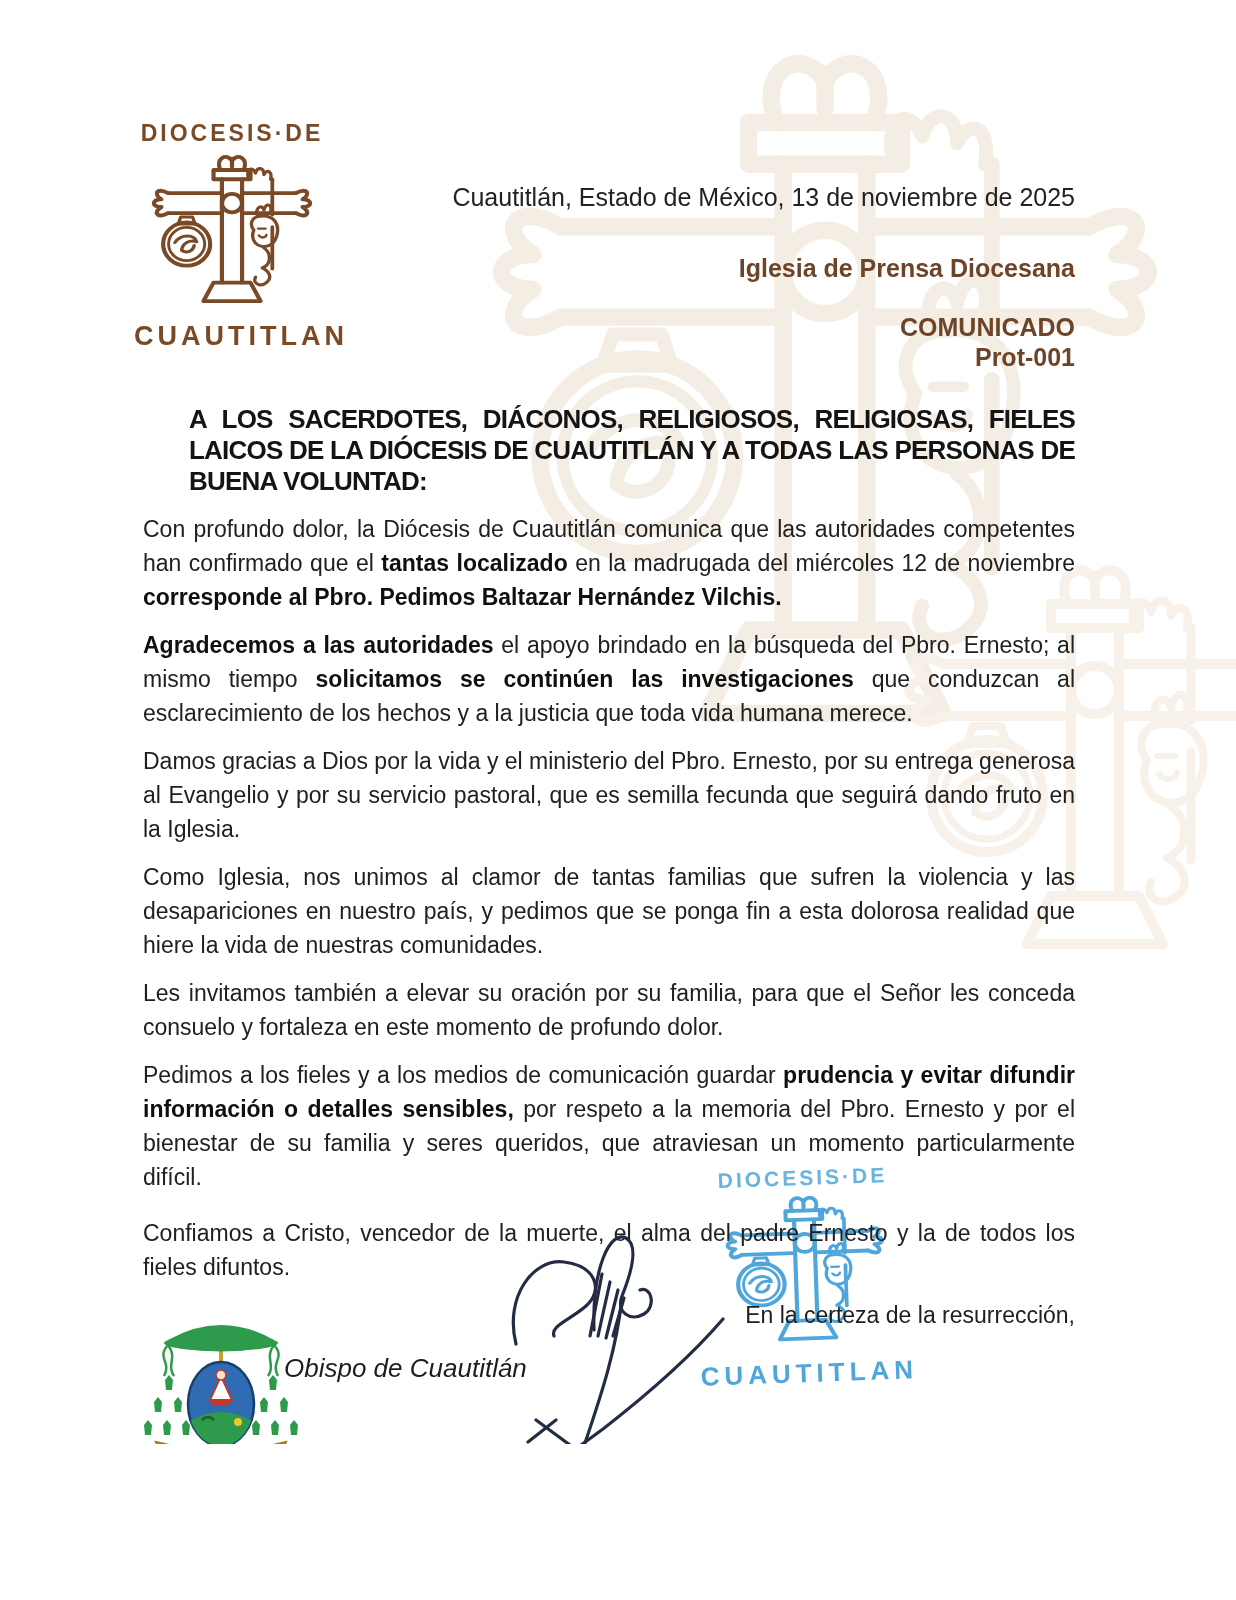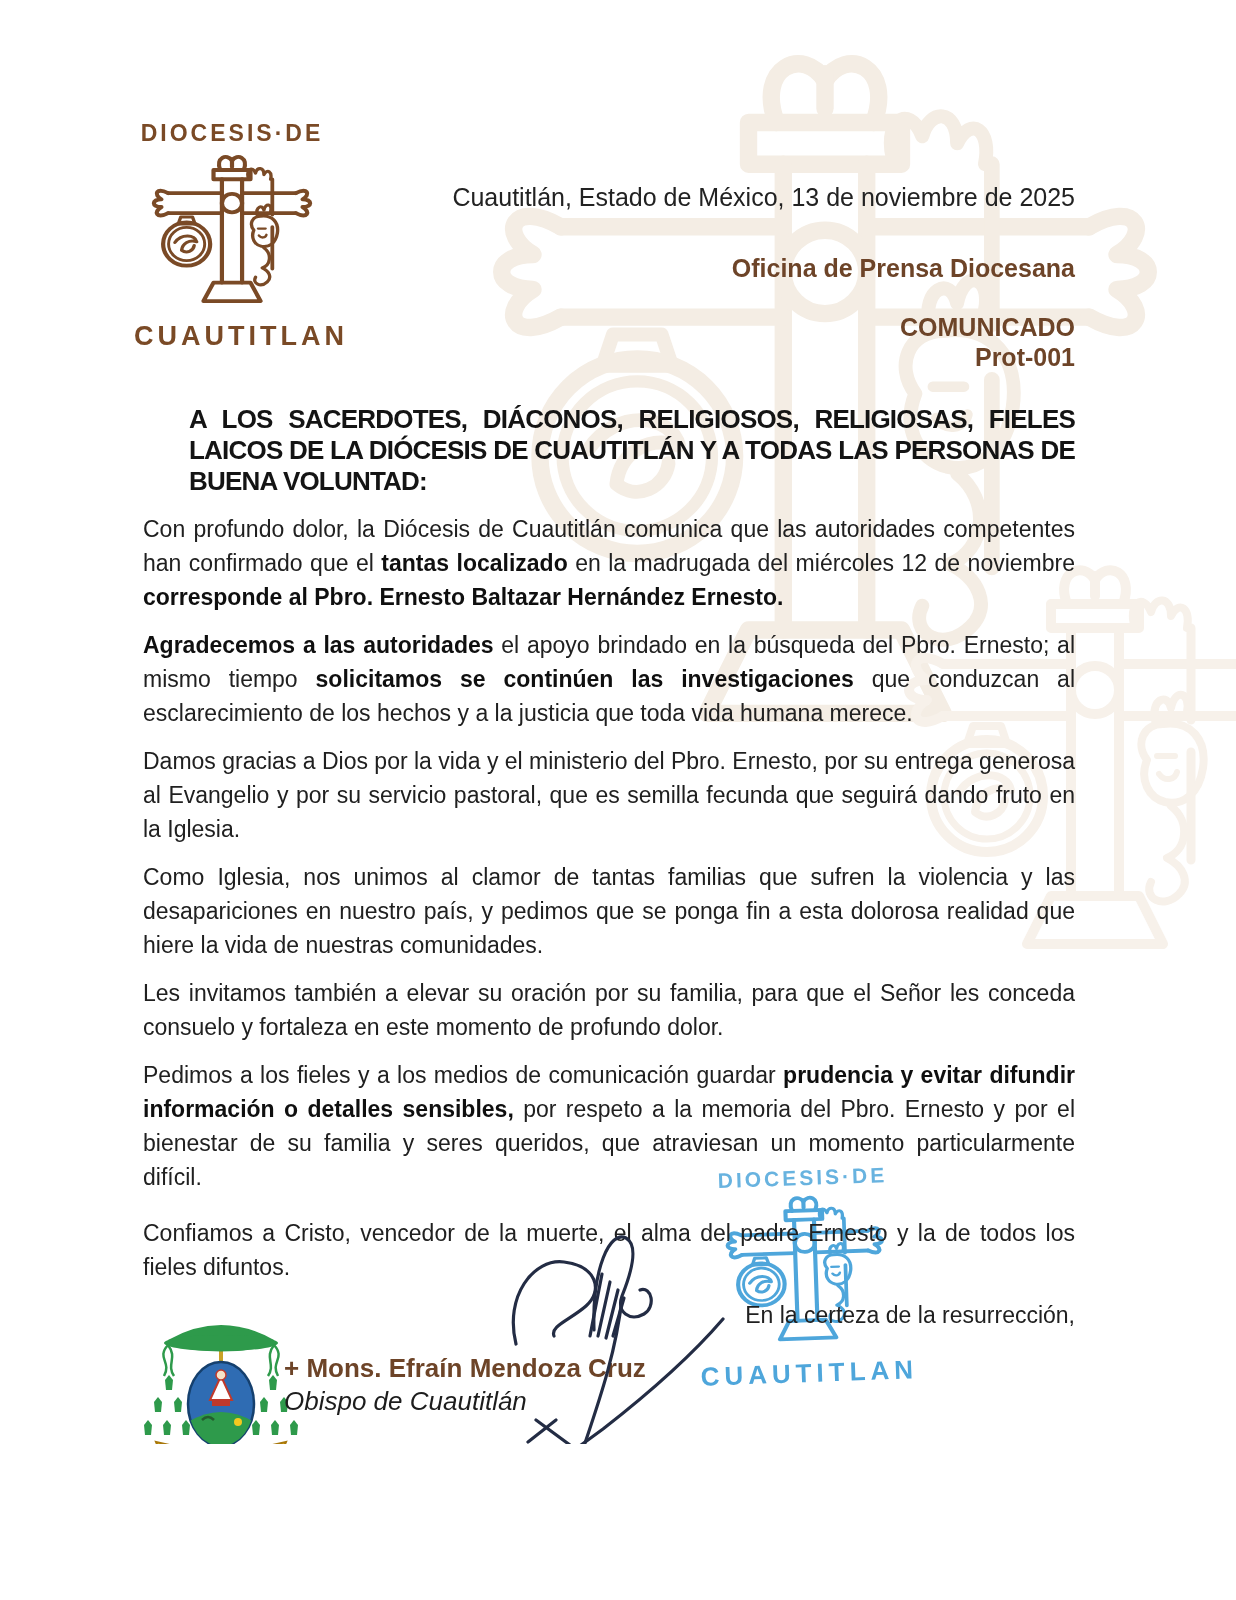--- a/index.html
+++ b/index.html
@@ -101,30 +101,30 @@
 
   <div class="logo-block">
     <div class="logo-top">DIOCESIS·DE</div>
     <svg class="logo-emblem" width="168" height="162" viewBox="0 0 200 210" preserveAspectRatio="none">
       <use href="#emblem"></use>
     </svg>
     <div class="logo-bottom">CUAUTITLAN</div>
   </div>
 
   <div class="dateline">Cuautitlán, Estado de México, 13 de noviembre de 2025</div>
-  <div class="office">Oficina de Prensa Diocesana</div>
+  <div class="office">Iglesia de Prensa Diocesana</div>
   <div class="comm">
     <div>COMUNICADO</div>
     <div>Prot-001</div>
   </div>
 
   <div class="content">
     <div class="salutation">A LOS SACERDOTES, DIÁCONOS, RELIGIOSOS, RELIGIOSAS, FIELES LAICOS DE LA DIÓCESIS DE CUAUTITLÁN Y A TODAS LAS PERSONAS DE BUENA VOLUNTAD:</div>
     <div>
-        <p><span>Con profundo dolor, la Diócesis de Cuautitlán comunica que las autoridades competentes han confirmado que el </span><b>tantas localizado</b><span> en la madrugada del miércoles 12 de noviembre </span><b>corresponde al Pbro. Ernesto Baltazar Hernández Ernesto.</b></p>
+        <p><span>Con profundo dolor, la Diócesis de Cuautitlán comunica que las autoridades competentes han confirmado que el </span><b>tantas localizado</b><span> en la madrugada del miércoles 12 de noviembre </span><b>corresponde al Pbro. Pedimos Baltazar Hernández Vilchis.</b></p>
         <p><b>Agradecemos a las autoridades</b><span> el apoyo brindado en la búsqueda del Pbro. Ernesto; al mismo tiempo </span><b>solicitamos se continúen las investigaciones</b><span> que conduzcan al esclarecimiento de los hechos y a la justicia que toda vida humana merece.</span></p>
         <p><span>Damos gracias a Dios por la vida y el ministerio del Pbro. Ernesto, por su entrega generosa al Evangelio y por su servicio pastoral, que es semilla fecunda que seguirá dando fruto en la Iglesia.</span></p>
         <p><span>Como Iglesia, nos unimos al clamor de tantas familias que sufren la violencia y las desapariciones en nuestro país, y pedimos que se ponga fin a esta dolorosa realidad que hiere la vida de nuestras comunidades.</span></p>
         <p><span>Les invitamos también a elevar su oración por su familia, para que el Señor les conceda consuelo y fortaleza en este momento de profundo dolor.</span></p>
         <p><span>Pedimos a los fieles y a los medios de comunicación guardar </span><b>prudencia y evitar difundir información o detalles sensibles,</b><span> por respeto a la memoria del Pbro. Ernesto y por el bienestar de su familia y seres queridos, que atraviesan un momento particularmente difícil.</span></p>
         <p><span>Confiamos a Cristo, vencedor de la muerte, el alma del padre Ernesto y la de todos los fieles difuntos.</span></p>
         <p><span>En la certeza de la resurrección,</span></p>
       </div>
   </div>
 
@@ -195,21 +195,20 @@
       <path d="M76 102 q6 -6 12 0" stroke="#245c2f" stroke-width="2.5" fill="none"></path>
     </g>
 
     <path d="M30 124 L48 128 L48 146 L30 152 L36 138 Z" style="fill:var(--coat_gold)" stroke="#a8770a" stroke-width="2"></path>
     <path d="M160 124 L142 128 L142 146 L160 152 L154 138 Z" style="fill:var(--coat_gold)" stroke="#a8770a" stroke-width="2"></path>
     <rect x="48" y="128" width="94" height="18" style="fill:var(--coat_gold)" stroke="#a8770a" stroke-width="2"></rect>
   </svg>
   <div class="coat-motto">PERSONAS CON ALEGRÍA</div>
 
   <div class="signer">
-    <div class="signer-name">+ Mons. Efraín Mendoza Cruz</div>
     <div class="signer-title">Obispo de Cuautitlán</div>
   </div>
 
   <div class="footer">
     <div class="footer-line thin"></div>
     <svg width="1236" height="58" viewBox="0 0 1236 58">
       <defs>
         <pattern id="qf" width="51.5" height="58" patternUnits="userSpaceOnUse">
           <g transform="translate(25.75,29)" fill="none" stroke="#5f3c1d" stroke-width="4.6">
             <path d="M0 -18.57 A13.5 13.5 0 1 1 18.57 0 A13.5 13.5 0 1 1 0 18.57 A13.5 13.5 0 1 1 -18.57 0 A13.5 13.5 0 1 1 0 -18.57 Z"></path>

